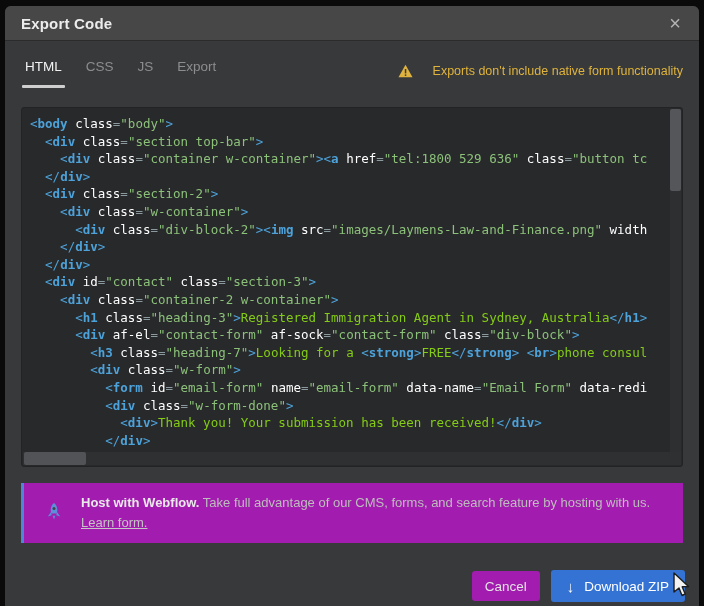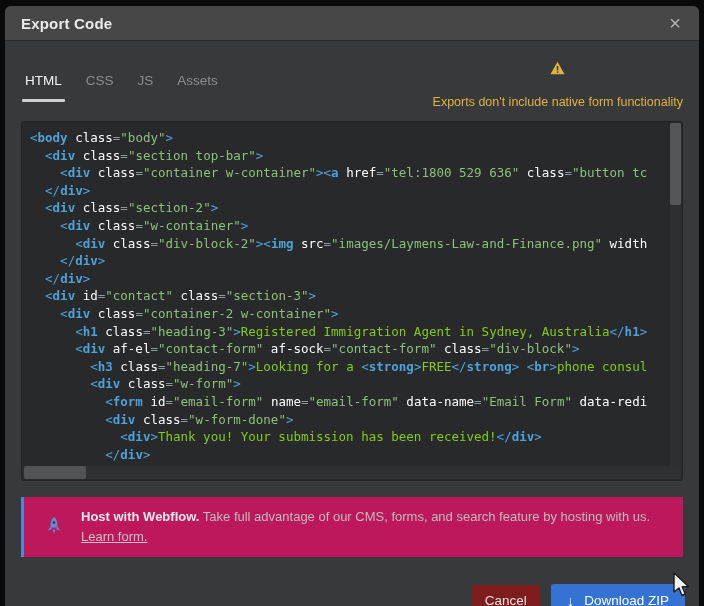--- a/index.html
+++ b/index.html
@@ -7,56 +7,56 @@
          font-family:"Liberation Sans",sans-serif;text-decoration:underline;}
   .dialog{position:absolute;left:5px;right:5px;top:6px;bottom:0;background:#38393b;
           border-radius:6px 6px 0 0;overflow:hidden;}
   
   .titlebar{height:34px;background:#474747;border-bottom:1px solid #2b2b2b;
             display:flex;align-items:center;padding:0 16px;position:relative;}
   .title{color:#ececec;font-size:15px;font-weight:700;letter-spacing:.2px;}
   .close{position:absolute;right:14px;top:4px;color:#b4b4b4;font-size:20px;
          font-weight:400;cursor:pointer;padding:2px 4px;}
   
-  .tabbar{height:62px;display:flex;align-items:center;padding:18px 16px 0 20px;position:relative;}
+  .tabbar{height:62px;display:flex;align-items:center;padding:4px 16px 0 20px;position:relative;}
   .tabs{display:flex;gap:24px;align-items:center;margin-top:-6px;}
   .tab{color:#8d8d8d;font-size:13.5px;padding-bottom:14px;position:relative;cursor:pointer;}
   .tab.active{color:#f2f2f2;}
   .tab.active::after{content:"";position:absolute;left:-3px;right:-3px;bottom:0;height:3px;
                      background:#cfcfcf;border-radius:1px;}
-  .warn{margin-left:auto;display:flex;align-items:center;gap:20px;margin-top:-10px;flex-direction:column;}
+  .warn{margin-left:auto;display:flex;align-items:center;gap:20px;margin-top:-10px;}
   .warn-text{color:#dfb33d;font-size:12.5px;}
   
   .codepanel{position:relative;margin:0 16px;height:360px;background:#28292b;
              border-radius:3px;overflow:hidden;border:1px solid #232325;box-sizing:border-box;}
   .code{position:absolute;left:0;top:0;right:12px;bottom:14px;overflow:hidden;
         padding:7px 0 0 8px;font-family:"DejaVu Sans Mono","Liberation Mono",monospace;
         font-size:12.5px;line-height:17.6px;white-space:pre;}
   .tk-t{color:#4da2d9;font-weight:bold;}
   .tk-b{color:#4da2d9;}
   .tk-a{color:#ffffff;}
   .tk-o{color:#8b9a9e;}
   .tk-s{color:#8cc17a;}
   .tk-x{color:#84cc16;}
   .vtrack{position:absolute;top:1px;right:1px;width:11px;bottom:14px;background:#2e2f31;}
   .vthumb{position:absolute;top:0;right:0;width:11px;height:82px;background:#55565a;border-radius:2px;}
   .htrack{position:absolute;left:1px;right:1px;bottom:1px;height:13px;background:#2f3032;}
   .hthumb{position:absolute;left:1px;bottom:0;width:62px;height:13px;background:#525356;border-radius:2px;}
   
-  .banner{margin:16px;height:60px;background:#be185d;border-left:3px solid #4d87d8;
+  .banner{margin:16px;height:60px;background:#a21caf;border-left:3px solid #4d87d8;
           display:flex;align-items:center;gap:15px;padding:0 16px 0 18px;box-sizing:border-box;}
   .banner-text{font-size:13px;line-height:20px;color:#bdbdbd;}
   .banner-bold{color:#e9e9e9;font-weight:700;}
   .learn-more{color:#c4c4c4;text-decoration:underline;cursor:pointer;}
   
   .footerbar{display:flex;align-items:flex-start;padding:4px 14px 0 16px;}
   .note{color:#979797;font-size:12.5px;line-height:19px;}
   .btns{margin-left:auto;display:flex;gap:11px;align-items:center;padding-top:7px;}
   .btn{border:none;border-radius:3px;font-family:"Liberation Sans",sans-serif;cursor:pointer;}
-  .btn-cancel{background:#7f1d1d;color:#e3e3e3;font-size:13.5px;height:30px;padding:0 13px;}
+  .btn-cancel{background:#a21caf;color:#e3e3e3;font-size:13.5px;height:30px;padding:0 13px;}
   .btn-download{background:#3473d4;color:#fff;font-size:13.5px;height:32px;padding:0 16px;
                 display:flex;align-items:center;gap:10px;font-weight:400;}
   .dl-arrow{font-size:15px;font-weight:700;}
   .cursor{position:absolute;left:668px;top:571px;width:26px;height:28px;pointer-events:none;}
 </style>
 </head>
 <body>
 
 <div class="stage">
   <div class="dialog">
@@ -64,21 +64,21 @@
     <div class="titlebar">
       <span class="title">Export Code</span>
       <span class="close">×</span>
     </div>
 
     <div class="tabbar">
       <div class="tabs" id="tabs">
           <div class="tab active">HTML</div>
           <div class="tab">CSS</div>
           <div class="tab">JS</div>
-          <div class="tab">Assets</div>
+          <div class="tab">Export</div>
         </div>
       <div class="warn">
         <svg width="15" height="14" viewBox="0 0 15 14">
           <path d="M7.5 0.8 L14.5 13.2 L0.5 13.2 Z" fill="#dfb33d"></path>
           <rect x="6.8" y="5" width="1.5" height="4.4" fill="#38393b"></rect>
           <rect x="6.8" y="10.4" width="1.5" height="1.5" fill="#38393b"></rect>
         </svg>
         <span class="warn-text">Exports don't include native form functionality</span>
       </div>
     </div>

